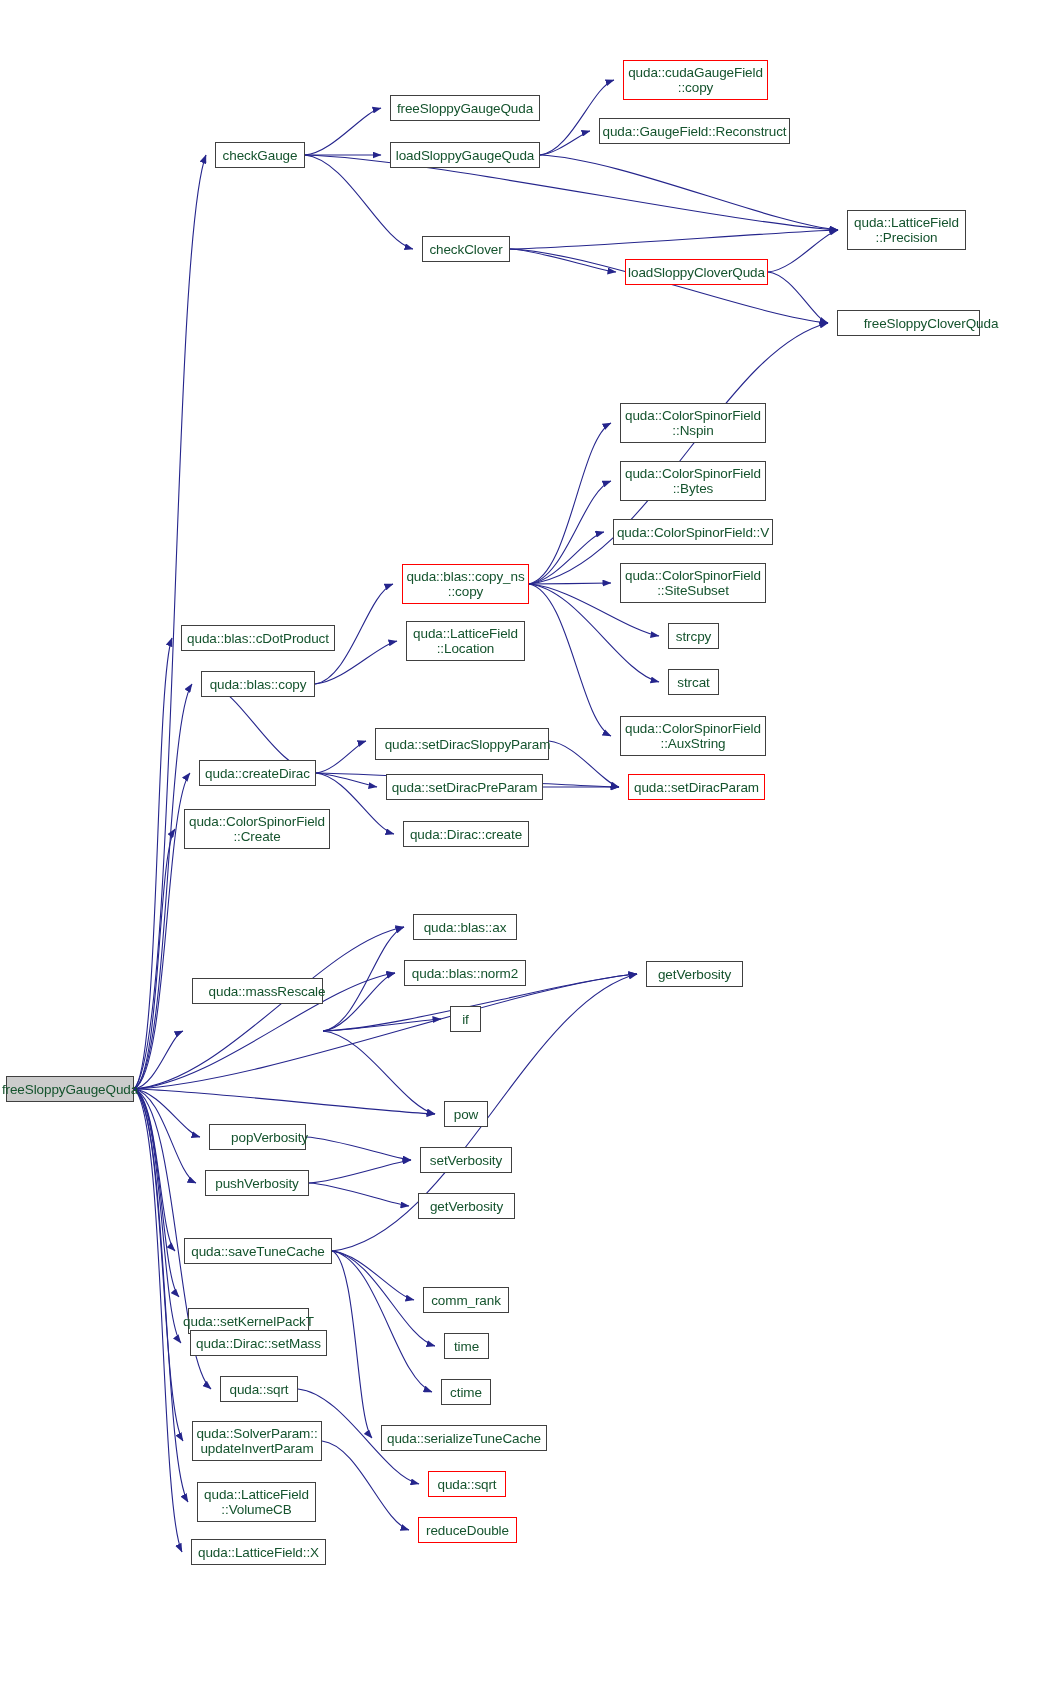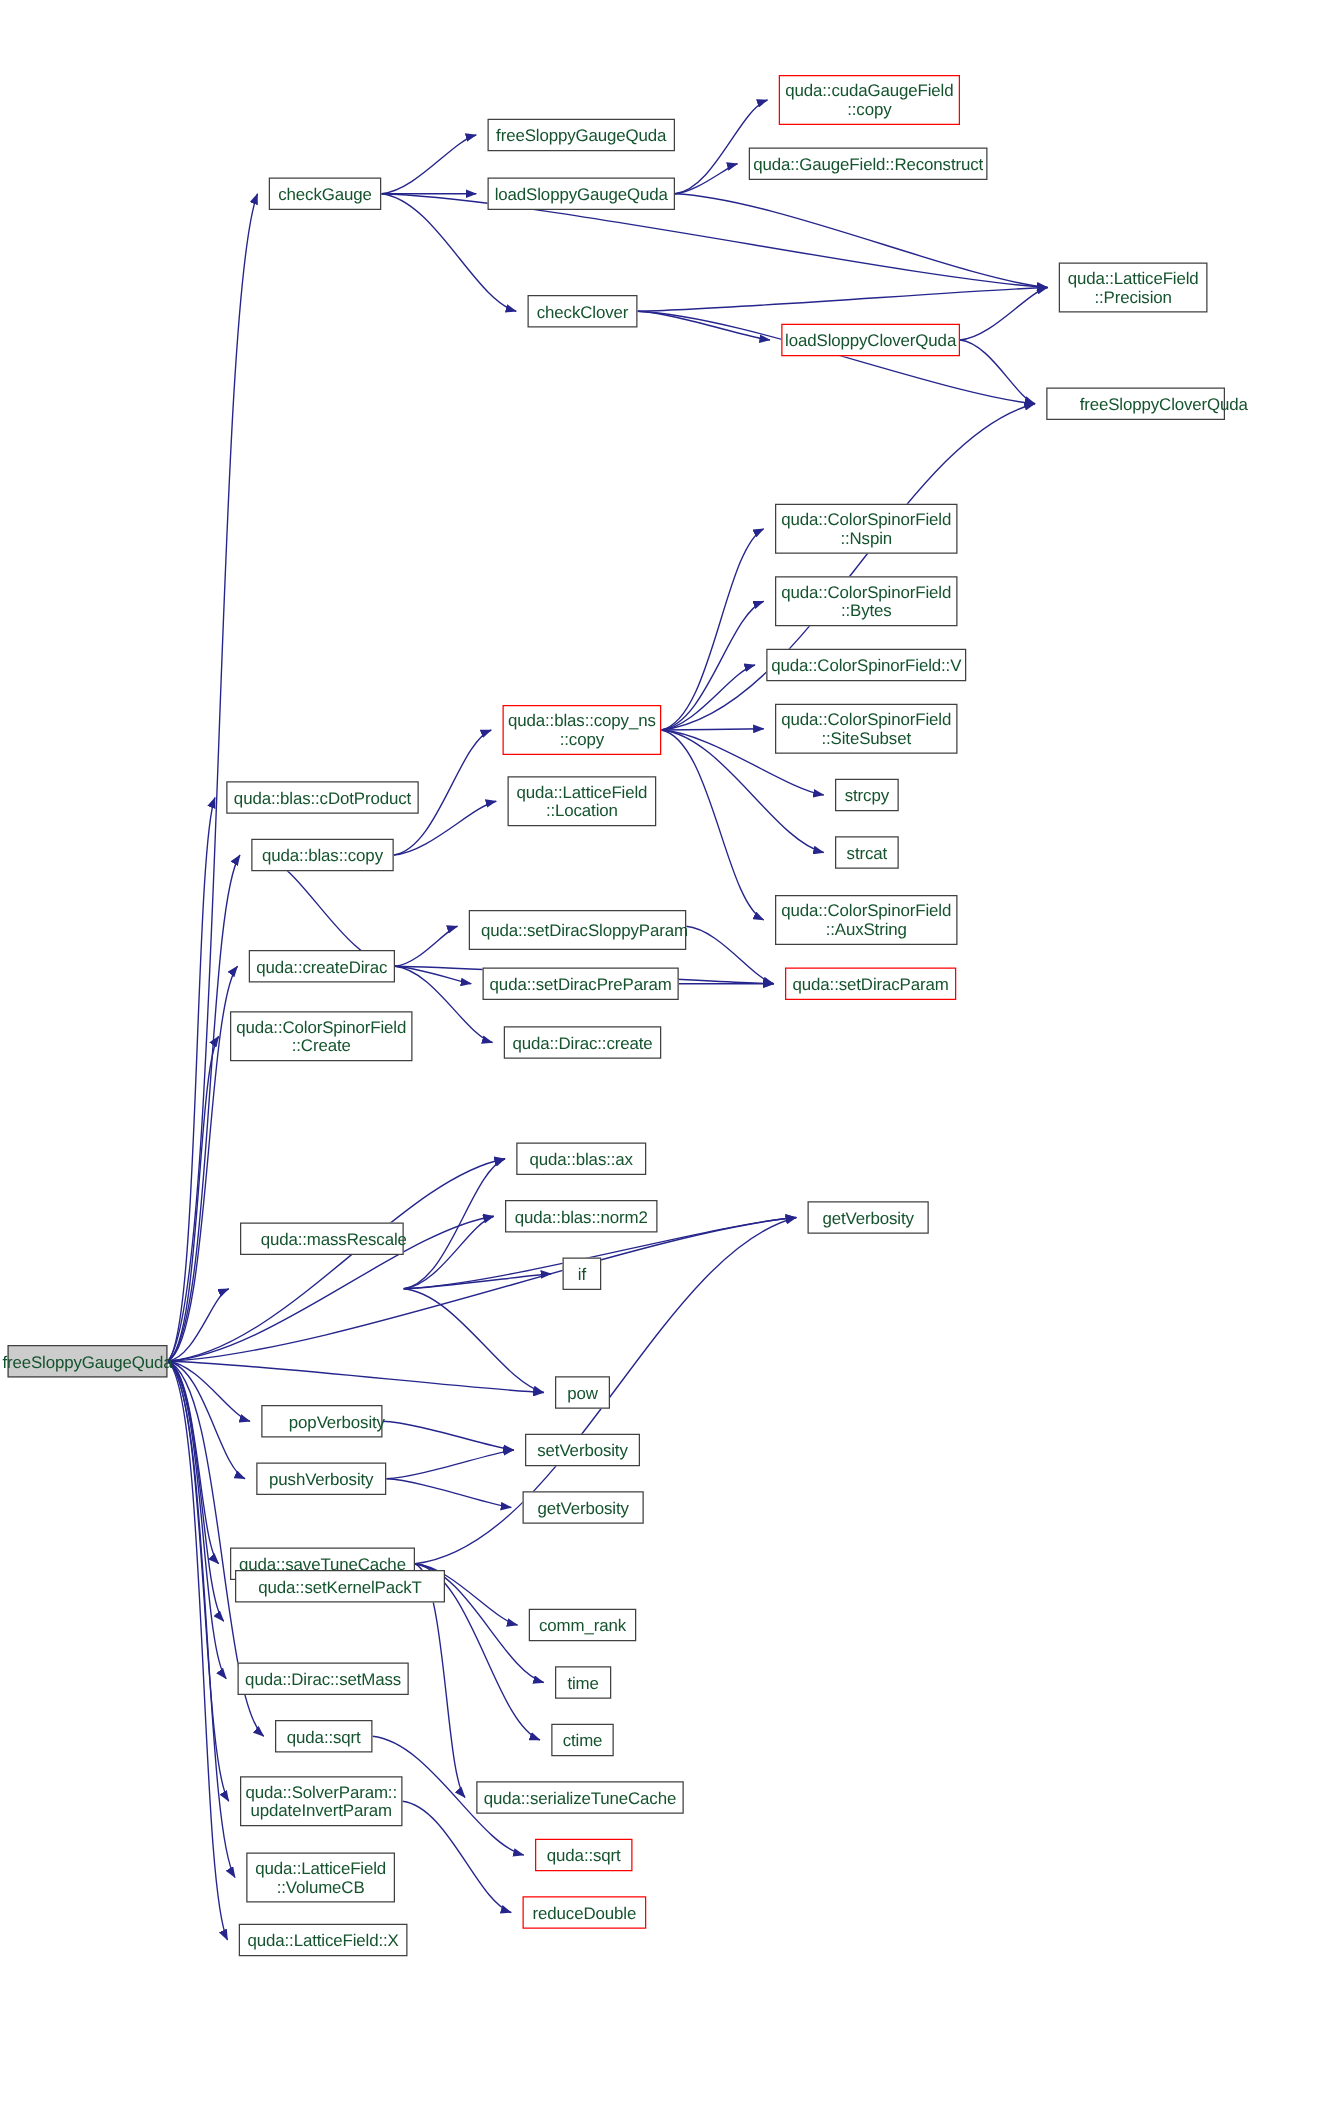--- a/index.html
+++ b/index.html
@@ -150,21 +150,21 @@
       <div class="node" style="left: 404px; top: 960px; width: 122px; height: 26px;">quda::blas::norm2</div>
       <div class="node" style="left: 450px; top: 1006px; width: 31px; height: 26px;">if</div>
       <div class="node" style="left: 192px; top: 978px; width: 131px; height: 26px; padding-left: 19px;">quda::massRescale</div>
       <div class="node" style="left: 444px; top: 1101px; width: 44px; height: 26px;">pow</div>
       <div class="node" style="left: 209px; top: 1124px; width: 97px; height: 26px; padding-left: 24px;">popVerbosity</div>
       <div class="node" style="left: 420px; top: 1147px; width: 92px; height: 26px;">setVerbosity</div>
       <div class="node" style="left: 205px; top: 1170px; width: 104px; height: 26px;">pushVerbosity</div>
       <div class="node" style="left: 418px; top: 1193px; width: 97px; height: 26px;">getVerbosity</div>
       <div class="node" style="left: 184px; top: 1238px; width: 148px; height: 26px;">quda::saveTuneCache</div>
       <div class="node" style="left: 423px; top: 1287px; width: 86px; height: 26px;">comm_rank</div>
-      <div class="node" style="left: 188px; top: 1256px; width: 168px; height: 26px;">quda::setKernelPackT</div>
+      <div class="node" style="left: 188px; top: 1308px; width: 121px; height: 26px;">quda::setKernelPackT</div>
       <div class="node" style="left: 190px; top: 1330px; width: 137px; height: 26px;">quda::Dirac::setMass</div>
       <div class="node" style="left: 444px; top: 1333px; width: 45px; height: 26px;">time</div>
       <div class="node" style="left: 441px; top: 1379px; width: 50px; height: 26px;">ctime</div>
       <div class="node" style="left: 220px; top: 1376px; width: 78px; height: 26px;">quda::sqrt</div>
       <div class="node" style="left: 381px; top: 1425px; width: 166px; height: 26px;">quda::serializeTuneCache</div>
       <div class="node" style="left: 192px; top: 1421px; width: 130px; height: 40px;">quda::SolverParam::
 updateInvertParam</div>
       <div class="node red" style="left: 428px; top: 1471px; width: 78px; height: 26px;">quda::sqrt</div>
       <div class="node" style="left: 197px; top: 1482px; width: 119px; height: 40px;">quda::LatticeField
 ::VolumeCB</div>

